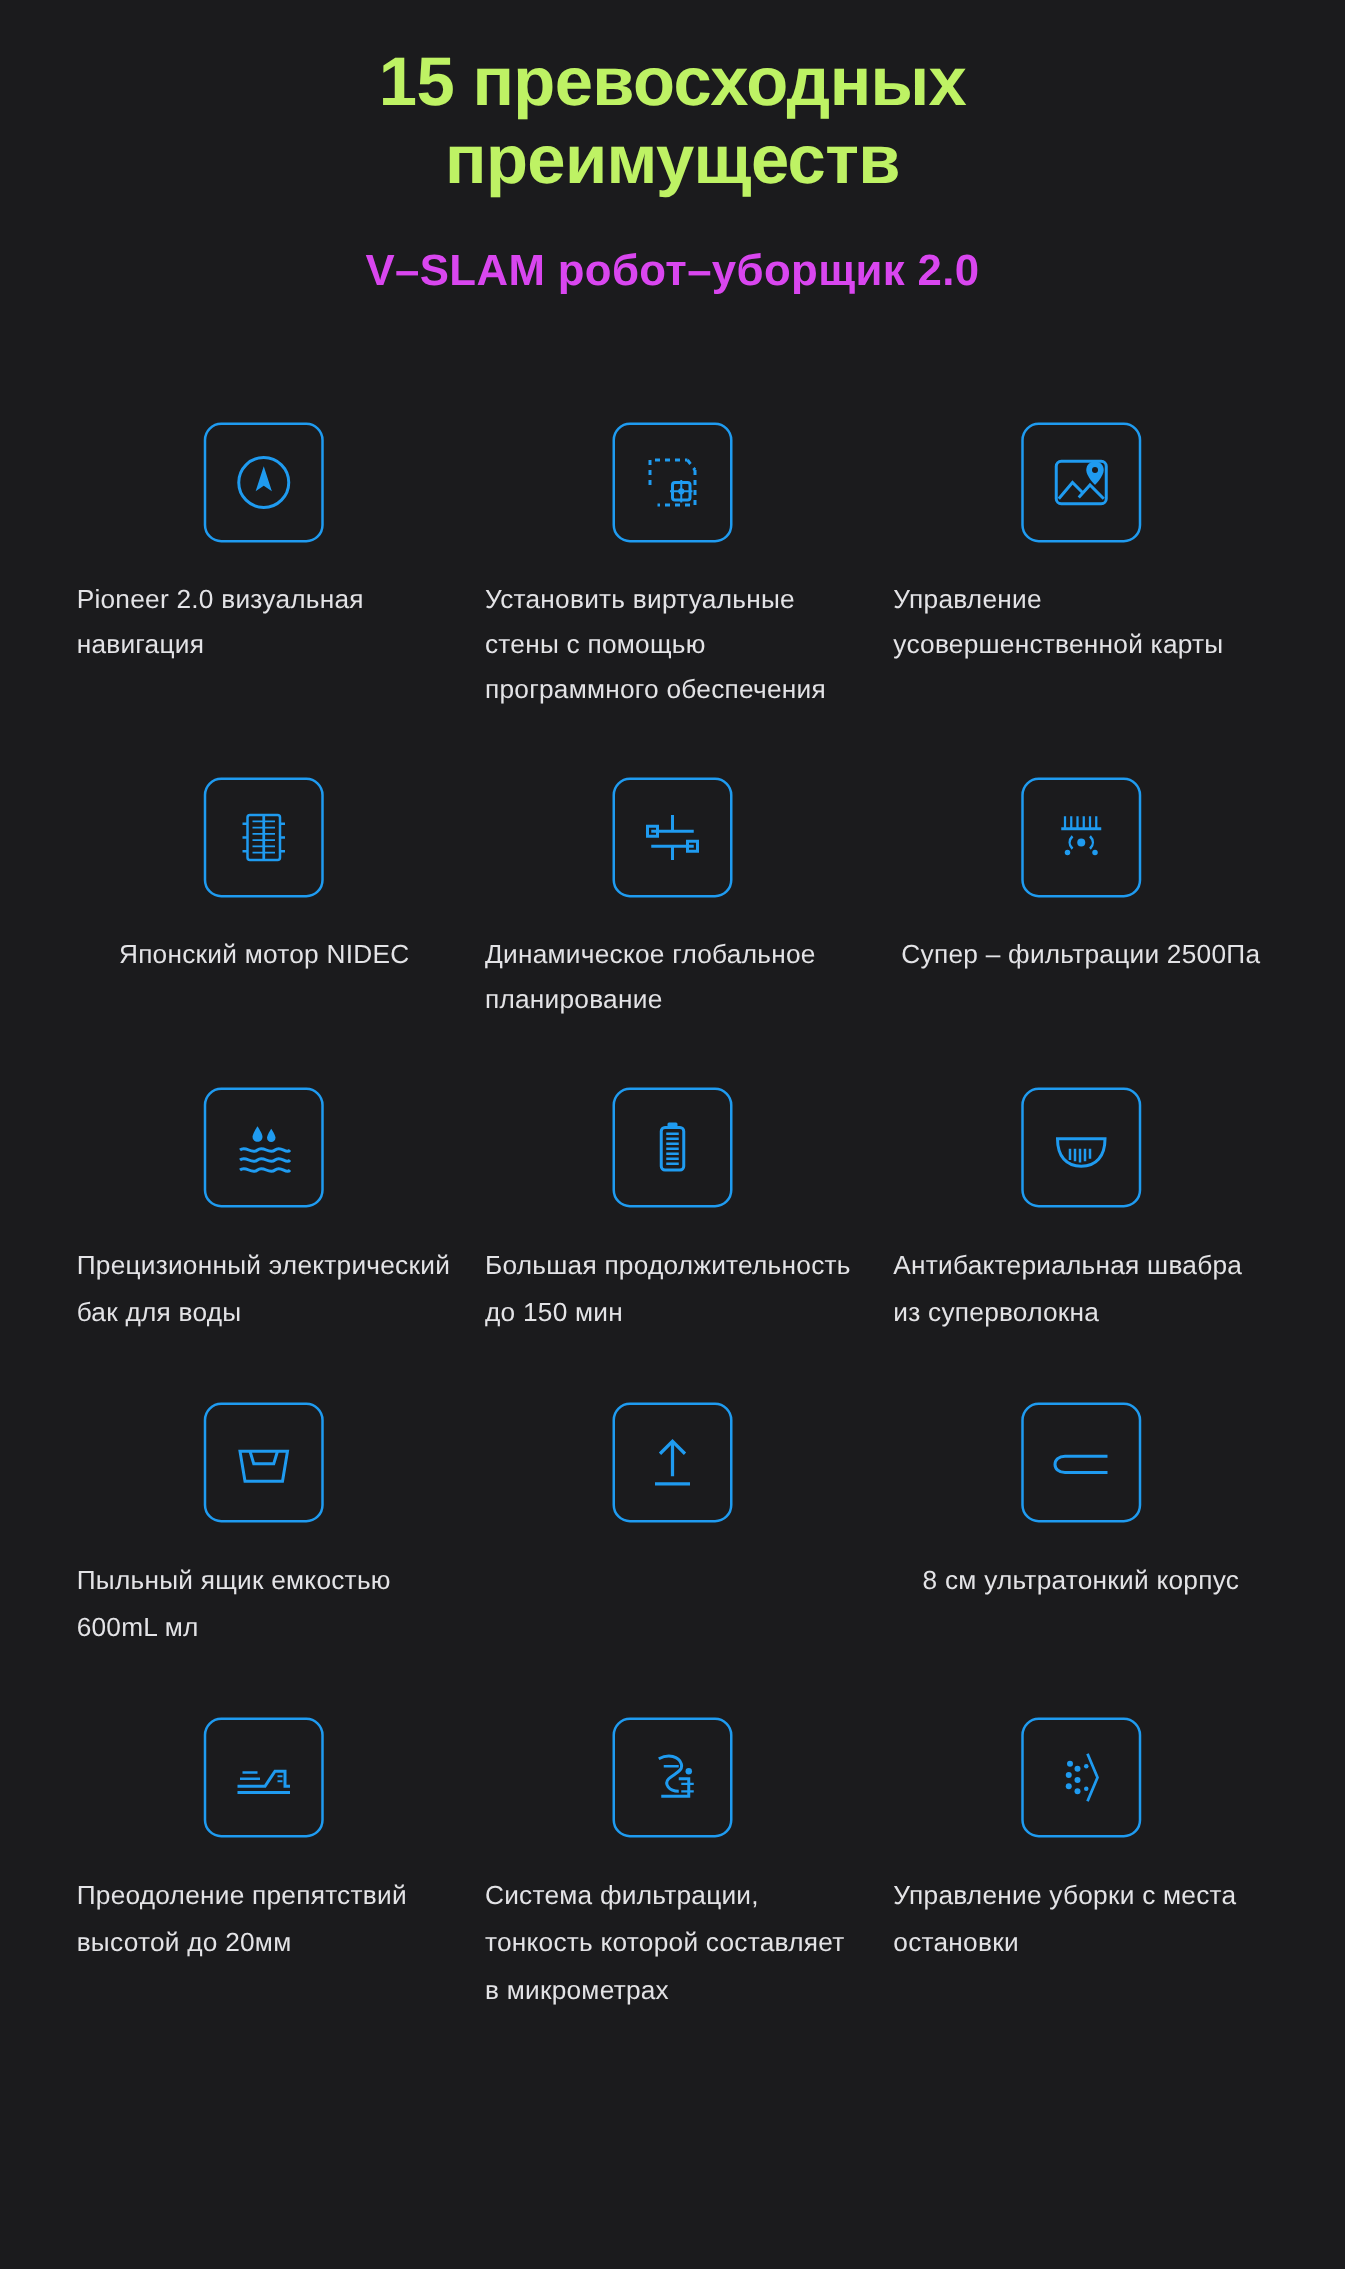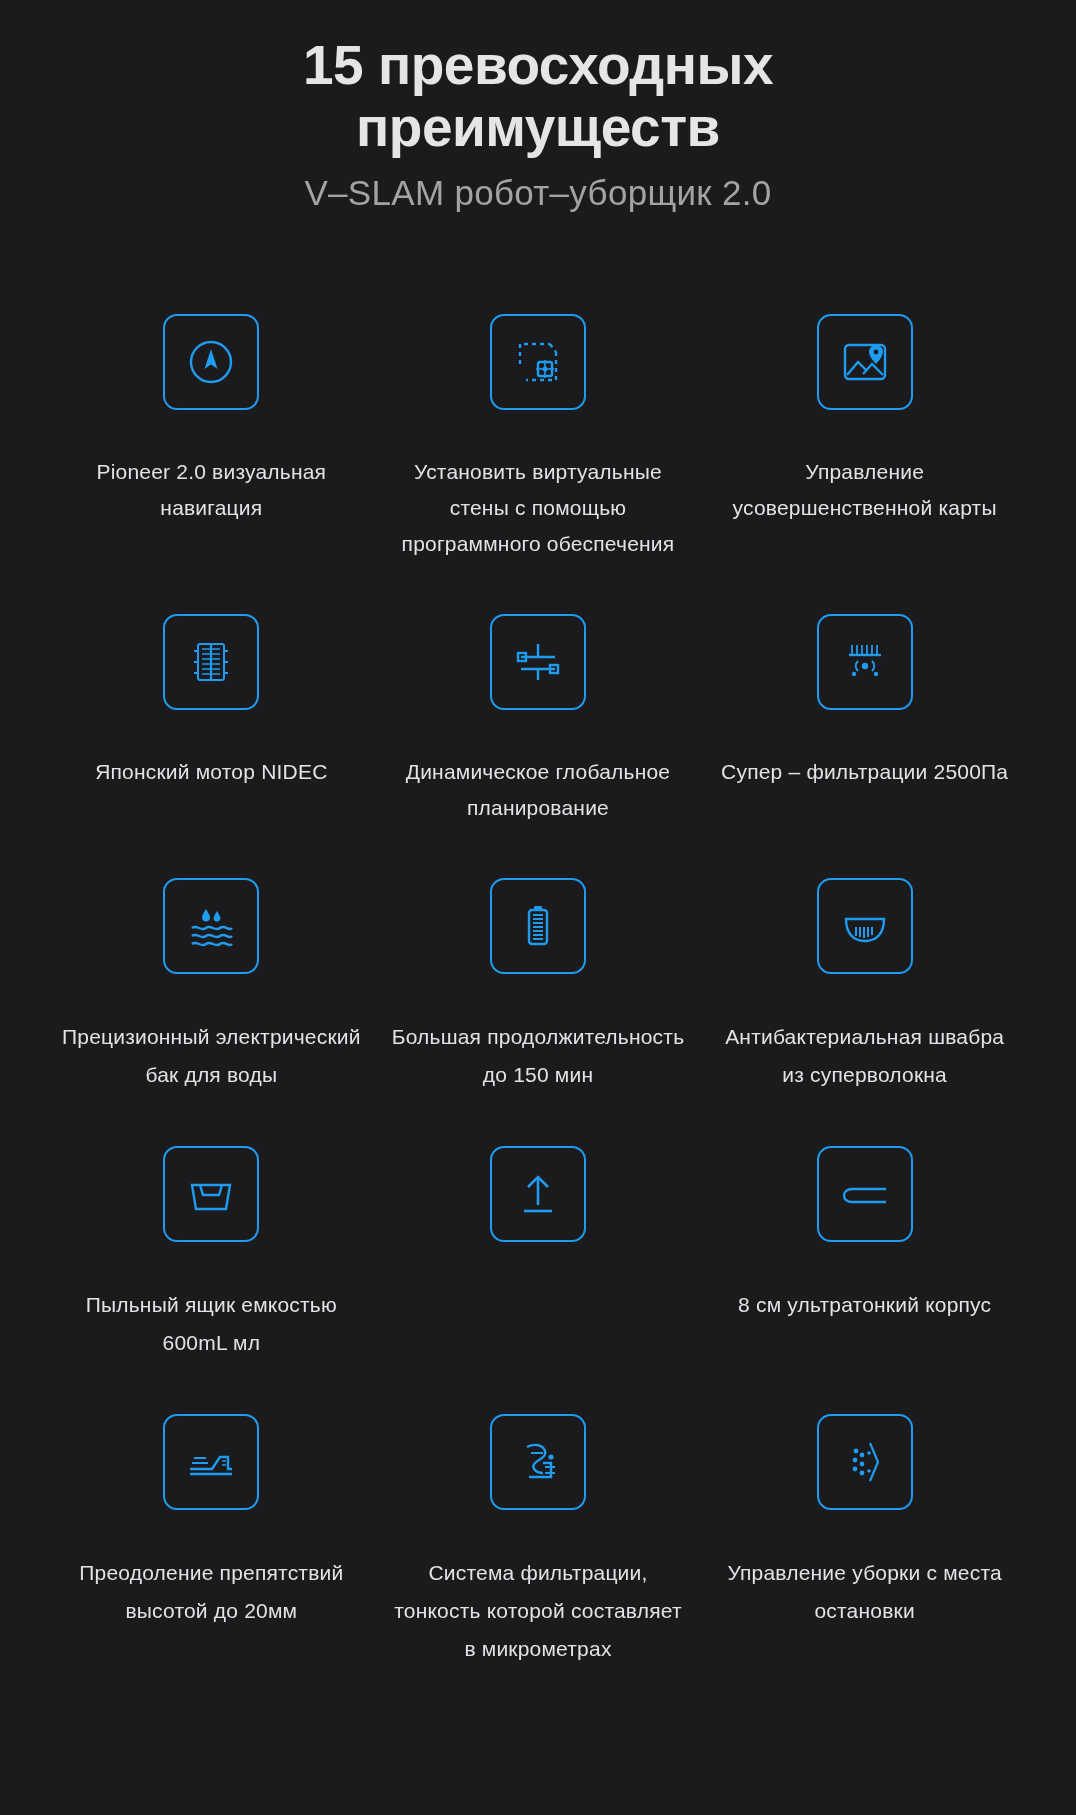--- a/index.html
+++ b/index.html
@@ -24,31 +24,31 @@
     overflow: hidden;
   }
   .header {
     padding-top: 34px;
     text-align: center;
   }
   .title {
     font-size: 55px;
     line-height: 62px;
     font-weight: bold;
-    color: #e5e5e5;
+    color: #bef264;
     letter-spacing: -0.5px;
     margin: 0 auto;
     max-width: 780px;
   }
   .subtitle {
-    margin-top: 14px;
+    margin-top: 38px;
     font-size: 35px;
     line-height: 42px;
-    font-weight: normal;
-    color: #a3a3a3;
+    font-weight: bold;
+    color: #d946ef;
     letter-spacing: 0.3px;
   }
   .grid {
     margin-top: 100px;
     display: grid;
     grid-template-columns: repeat(3, 1fr);
     row-gap: 0;
     column-gap: 0;
     padding: 0 48px;
     box-sizing: border-box;
@@ -68,25 +68,25 @@
     display: flex;
     align-items: center;
     justify-content: center;
     box-sizing: border-box;
     background: transparent;
   }
   .icon-box svg {
     display: block;
   }
   .caption {
-    margin-top: 44px;
+    margin-top: 28px;
     font-size: 21px;
     line-height: 36px;
     color: #e3e3e6;
-    text-align: center;
+    text-align: left;
     max-width: 300px;
     font-weight: normal;
     letter-spacing: 0.2px;
   }
   .row-3 .caption, .row-4 .caption, .row-5 .caption {
     line-height: 38px;
   }
 </style>
 </head>
 <body>

